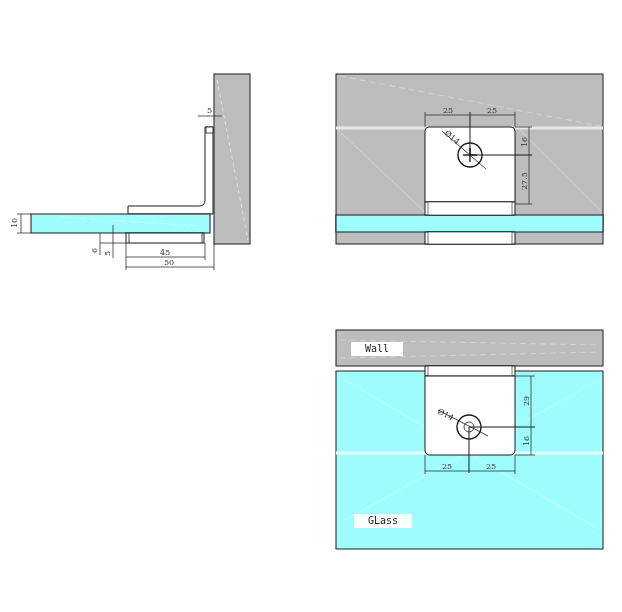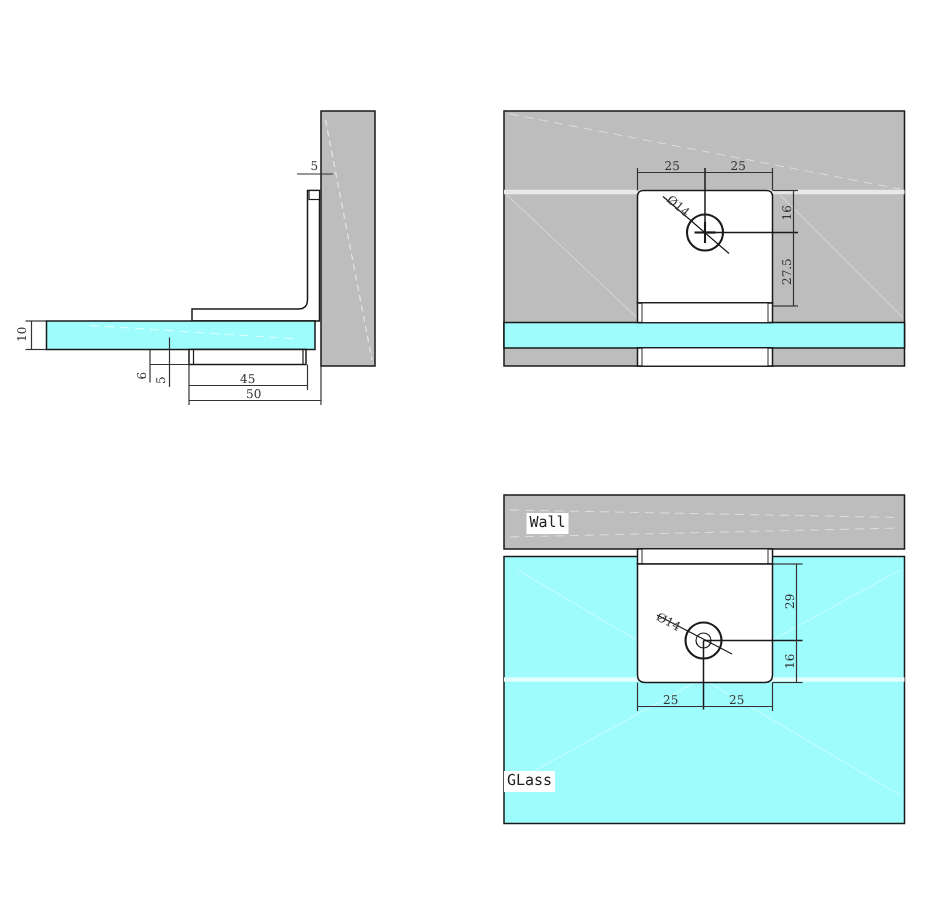--- a/index.html
+++ b/index.html
@@ -2,21 +2,21 @@
 <html><head>
 <meta charset="utf-8">
 <style>
   html, body { margin:0; padding:0; background:#ffffff; }
   body { width:622px; height:612px; position:relative; overflow:hidden;
          font-family:"DejaVu Serif", serif; }
   .canvas { position:absolute; left:0; top:0; width:622px; height:612px; }
   svg text { font-family:"DejaVu Serif", serif; fill:#333333; }
   .dim { font-size:8px; }
   .label-box { position:absolute; background:#ffffff; font-family:"DejaVu Sans Mono", monospace;
-               font-size:10px; color:#222; padding:0 2px; line-height:14px; }
+               font-size:10px; color:#222; padding:0 14px; line-height:14px; }
 </style>
 </head>
 <body>
 
 <div class="canvas">
 <svg width="622" height="612" viewBox="0 0 622 612" xmlns="http://www.w3.org/2000/svg">
 
   <g>
 
     <rect x="214" y="74" width="36" height="170" fill="#bdbdbd" stroke="#1a1a1a" stroke-width="1"></rect>
@@ -120,14 +120,14 @@
 
     <line x1="425" y1="455" x2="425" y2="474" stroke="#333" stroke-width="0.8"></line>
     <line x1="515" y1="455" x2="515" y2="474" stroke="#333" stroke-width="0.8"></line>
     <line x1="425" y1="471" x2="515" y2="471" stroke="#333" stroke-width="0.8"></line>
     <text class="dim" x="442" y="469">25</text>
     <text class="dim" x="486" y="469">25</text>
   </g>
 </svg>
 
 <div class="label-box" style="left:351px; top:342px;">Wall</div>
-<div class="label-box" style="left:336px; top:514px;">GLass</div>
+<div class="label-box" style="left:354px; top:514px;">GLass</div>
 </div>
 
 </body></html>

